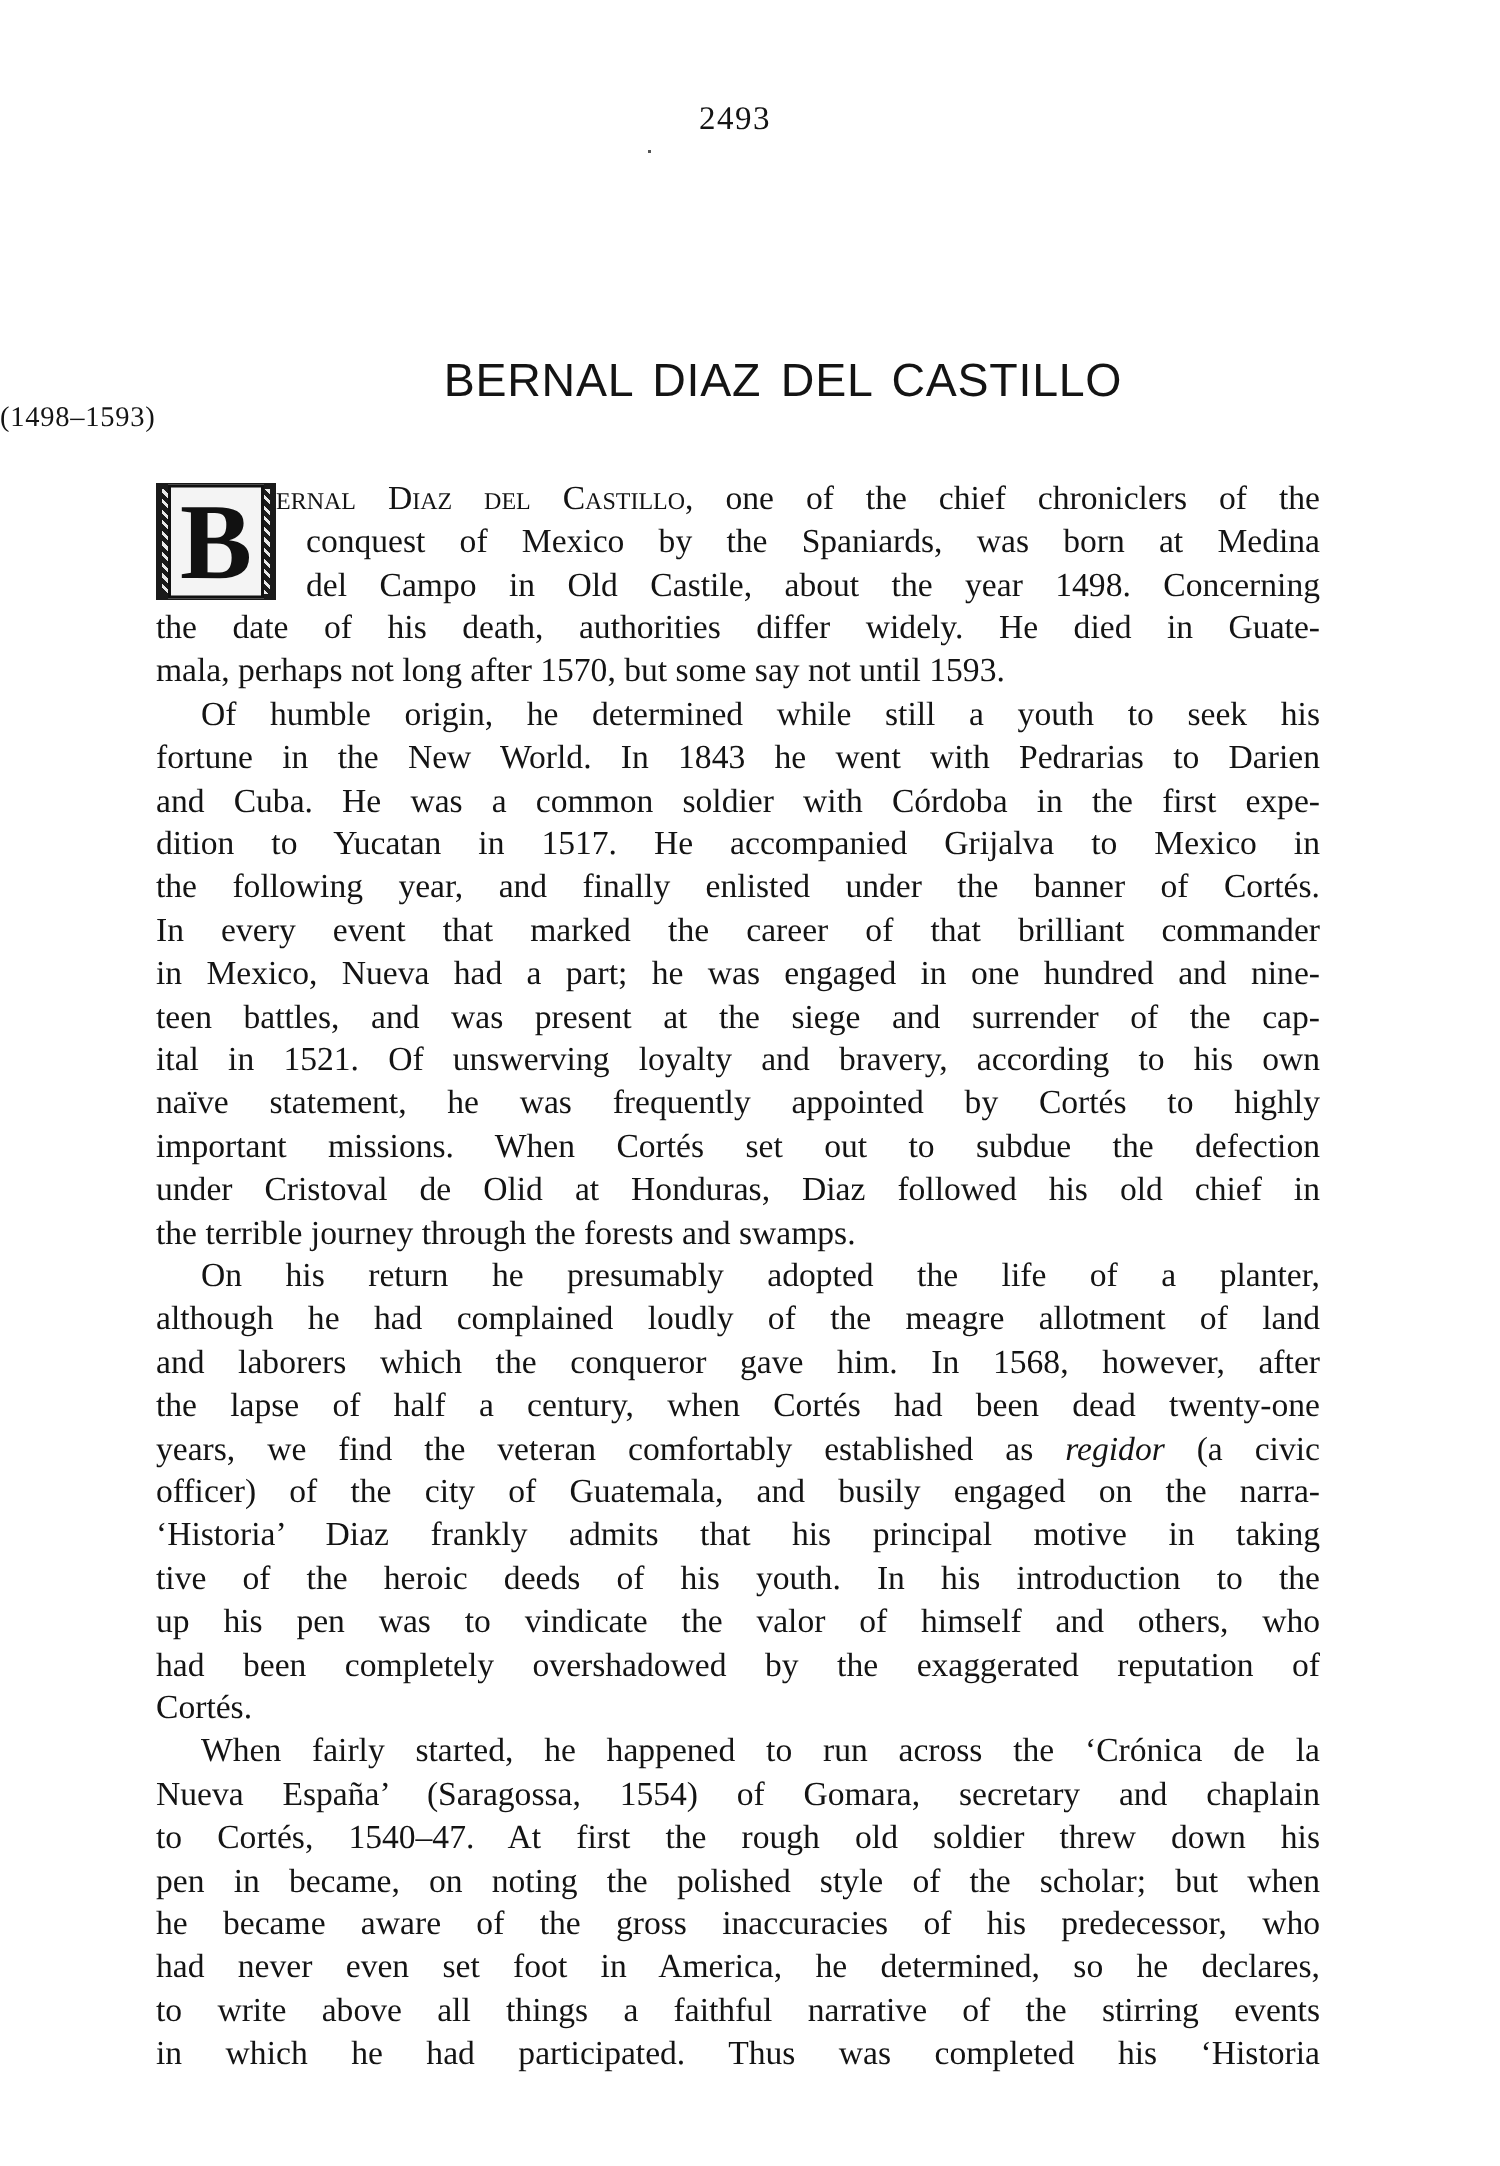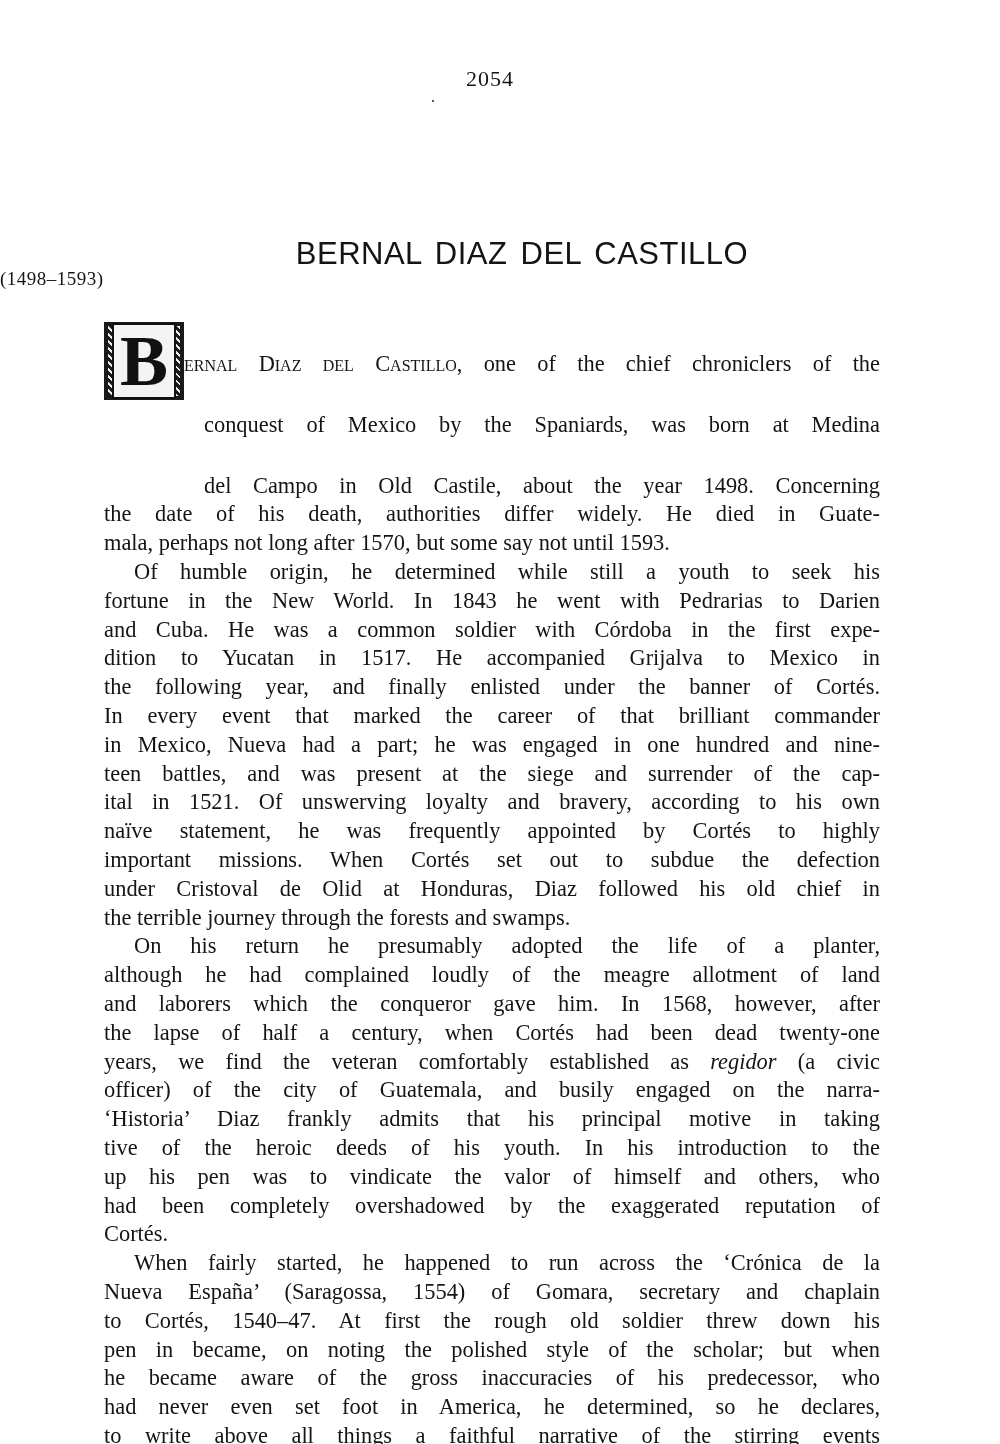--- a/index.html
+++ b/index.html
@@ -20,42 +20,42 @@
       font-family: "Liberation Serif", serif; font-size: 19px; letter-spacing: 0.5px;
     }
     .body-text {
       position: absolute; top: 318px; left: 104px; width: 776px;
       font-family: "Liberation Serif", serif; font-size: 22.4px; line-height: 28.8px;
       text-align: justify;
     }
     .line { display: block; height: 28.8px; white-space: nowrap; text-align: justify; text-align-last: justify; }
     .line.last { text-align-last: left; }
     .indent { padding-left: 30px; }
-    .drop-indent { padding-left: 100px; margin-top: 32px; }
+    .drop-indent { padding-left: 100px; }
     .drop-indent.first { padding-left: 80px; }
     .sc { font-variant: small-caps; }
     .ital { font-style: italic; }
     .dropcap {
       position: absolute; left: 104px; top: 322px; width: 80px; height: 78px;
       background: #1a1a1a; display: flex; align-items: center; justify-content: center;
     }
     .dropcap-inner {
       width: 72px; height: 70px; background:
         repeating-linear-gradient(45deg, #1a1a1a 0 3px, #e8e8e8 3px 5px);
       display: flex; align-items: center; justify-content: center;
     }
     .dropcap-letter {
       font-family: "Liberation Serif", serif; font-weight: bold; font-size: 72px; line-height: 1;
       color: #111; background: #f4f4f4; padding: 0 6px; border: 2px solid #111;
     }
   </style>
 </head>
 <body>
 
-<div class="page-number">2054</div>
+<div class="page-number">2493</div>
 <div class="stray-dot"></div>
 <h1 class="title">BERNAL DIAZ DEL CASTILLO</h1>
 <div class="dates">(1498–1593)</div>
 
 <div class="dropcap">
   <div class="dropcap-inner">
     <span class="dropcap-letter">B</span>
   </div>
 </div>
 

